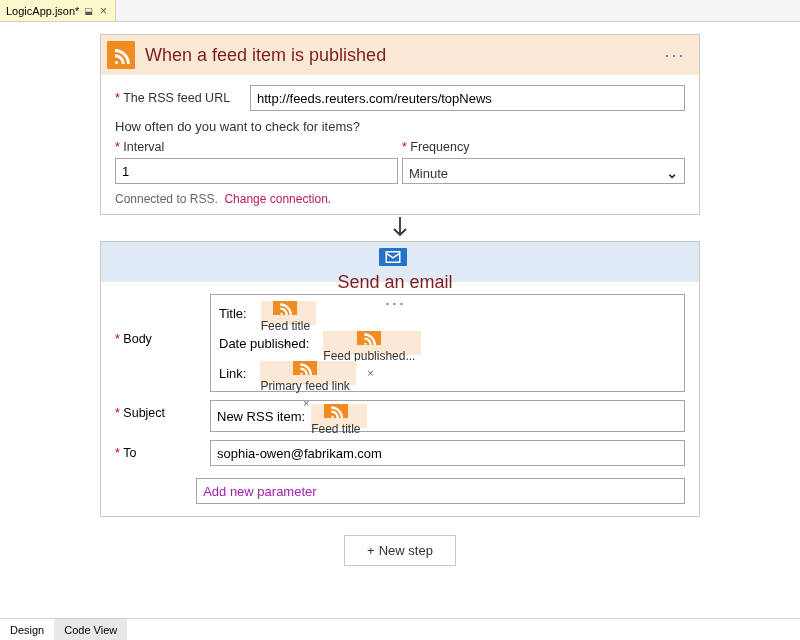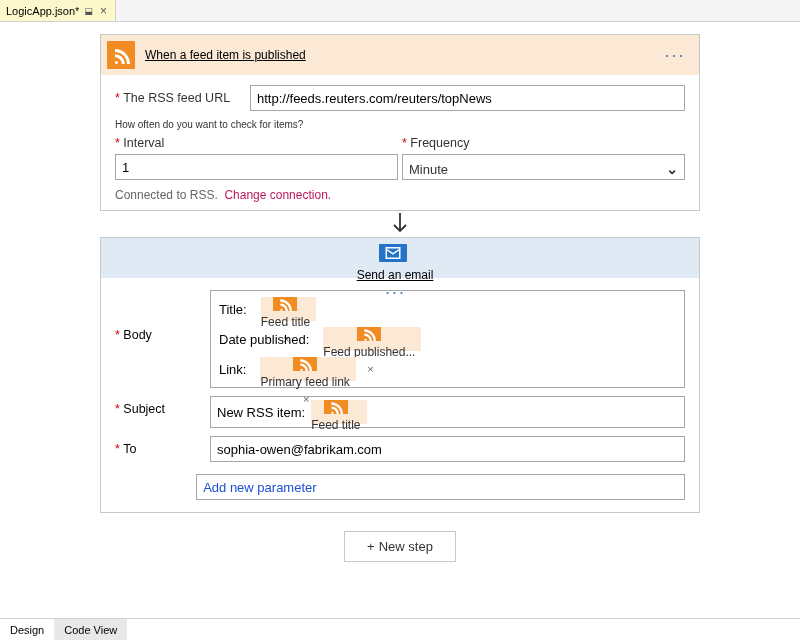--- a/index.html
+++ b/index.html
@@ -12,30 +12,30 @@
   .stage { position: relative; padding: 12px 0 0 0; height: 596px; background: #fff; display: flex; flex-direction: column; align-items: center; }
   .card { width: 600px; border: 1px solid #c8c8c8; background: #fff; }
   .card-header { display: flex; align-items: center; padding: 0 10px 0 0; height: 40px; }
   .rss-card .card-header { background: #fbe8d5; }
   .action-card .card-header { background: #e0eaf5; flex-direction: column; }
   .icon-box { width: 28px; height: 28px; margin: 6px 10px 6px 6px; display: flex; align-items: center; justify-content: center; border-radius: 1px; }
   .rss-icon-box { background: #f08c22; }
   .rss-icon-box svg { width: 18px; height: 18px; fill: #fff; }
   .outlook-icon-box { background: #2373c8; }
   .outlook-icon-box svg { width: 18px; height: 18px; fill: #fff; }
-  .card-title { flex: 1; font-size: 12px; color: #000000; text-decoration: underline; }
+  .card-title { flex: 1; font-size: 18px; color: #7f1d1d; }
   .ellipsis-btn { font-size: 18px; color: #4a7bc0; letter-spacing: 1px; cursor: pointer; padding: 0 4px; }
   .card-body { padding: 10px 14px 8px 14px; font-size: 12.5px; color: #333; }
   .row { display: flex; align-items: center; margin-bottom: 8px; gap: 10px; }
   .row .label { width: 125px; font-size: 12.5px; }
   .req-label { display: inline-block; }
   .req-label .star { color: #c00; }
   input[type=text], .select-box, .multi-box { border: 1px solid #a6a6a6; height: 26px; padding: 2px 6px; font-size: 13px; }
   .row input[type=text] { flex: 1; }
-  .question { font-size: 10px; margin: 4px 0 6px 0; }
+  .question { font-size: 13px; margin: 4px 0 6px 0; }
   .two-col { display: flex; gap: 4px; }
   .col { flex: 1; display: flex; flex-direction: column; }
   .col .field-label { font-size: 12.5px; margin-bottom: 4px; }
   .col .field-label .star { color: #c00; }
   .select-box { display: flex; align-items: flex-end; justify-content: space-between; cursor: pointer; }
   .select-box .chev { font-size: 14px; font-weight: bold; }
   .conn-line { font-size: 12px; color: #666; margin-top: 8px; }
   .conn-line a { color: #be185d; text-decoration: none; cursor: pointer; }
   .arrow-connector { display: flex; align-items: center; justify-content: center; height: 26px; }
   .arrow-connector svg { stroke: #333; }
@@ -46,21 +46,21 @@
   .multi-box { flex: 1; min-height: 26px; display: flex; flex-direction: column; gap: 6px; padding: 6px 8px; height: auto; }
   .inline-box { flex: 1; display: flex; align-items: center; flex-wrap: wrap; gap: 6px; border: 1px solid #a6a6a6; min-height: 26px; padding: 3px 6px; }
   .body-line { display: flex; align-items: center; gap: 14px; }
   .body-line .pre { font-size: 13px; }
   .token { display: inline-flex; align-items: center; background: #fbe8d5; height: 24px; gap: 4px; padding-right: 6px; flex-direction: column; }
   .token .tico { width: 24px; height: 24px; background: #f08c22; display: flex; align-items: center; justify-content: center; }
   .token .tico svg { width: 14px; height: 14px; fill: #fff; }
   .token .tlabel { font-size: 12px; color: #333; }
   .token .tx { font-size: 11px; color: #666; cursor: pointer; margin-left: 2px; }
   .plain-input { flex: 1; border: 1px solid #a6a6a6; height: 26px; padding: 2px 6px; font-size: 13px; }
-  .placeholder-box { width: 100%; border: 1px solid #a6a6a6; height: 26px; padding: 2px 6px; font-size: 13px; color: #1d4ed8; display: flex; align-items: center; margin-top: 4px; }
+  .placeholder-box { width: 100%; border: 1px solid #a6a6a6; height: 26px; padding: 2px 6px; font-size: 13px; color: #a21caf; display: flex; align-items: center; margin-top: 4px; }
   .new-step-btn { margin-top: 18px; border: 1px solid #c8c8c8; background: #fff; padding: 7px 22px; font-size: 13px; cursor: pointer; color: #333; }
   .new-step-btn .plus { color: #333; margin-right: 4px; }
   .footer-tabs { position: absolute; bottom: 0; left: 0; right: 0; height: 22px; border-top: 1px solid #d0d0d0; display: flex; align-items: stretch; font-size: 11px; }
   .footer-tab { display: flex; align-items: center; padding: 0 10px; cursor: pointer; }
   .footer-tab.active { background: #e8e8e8; }
 </style>
 </head>
 <body>
 
 <div class="tab-strip">

